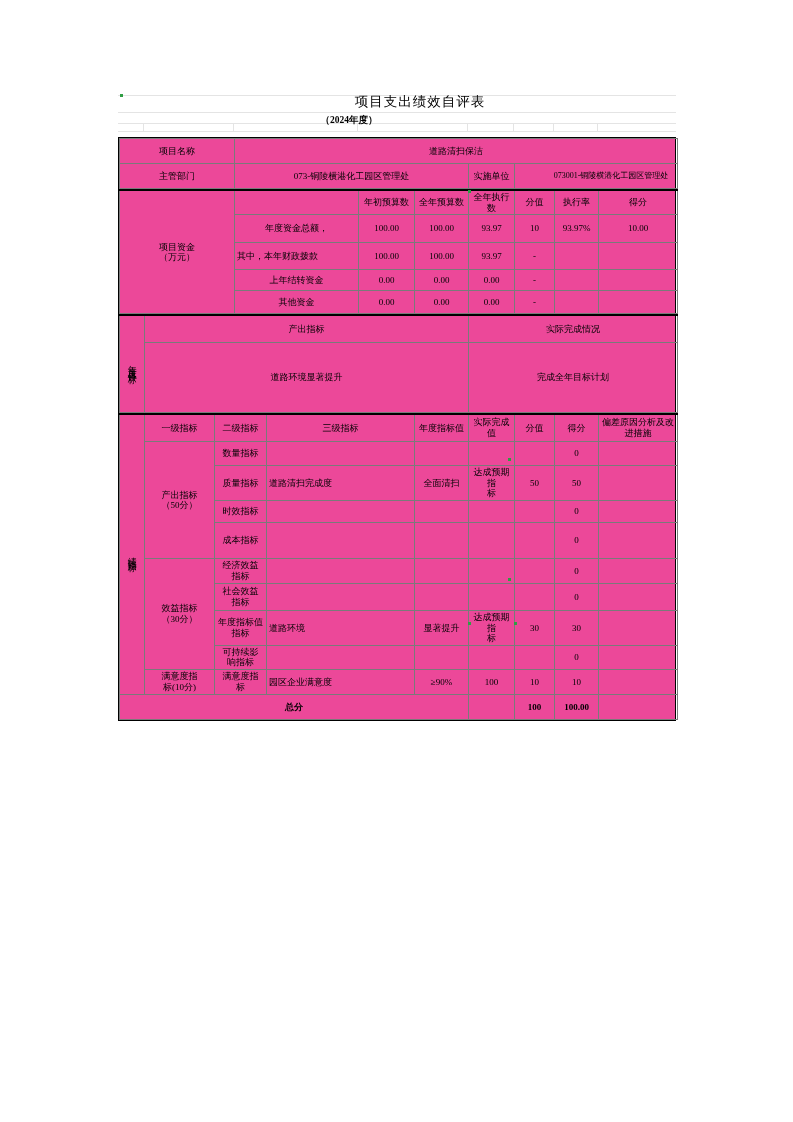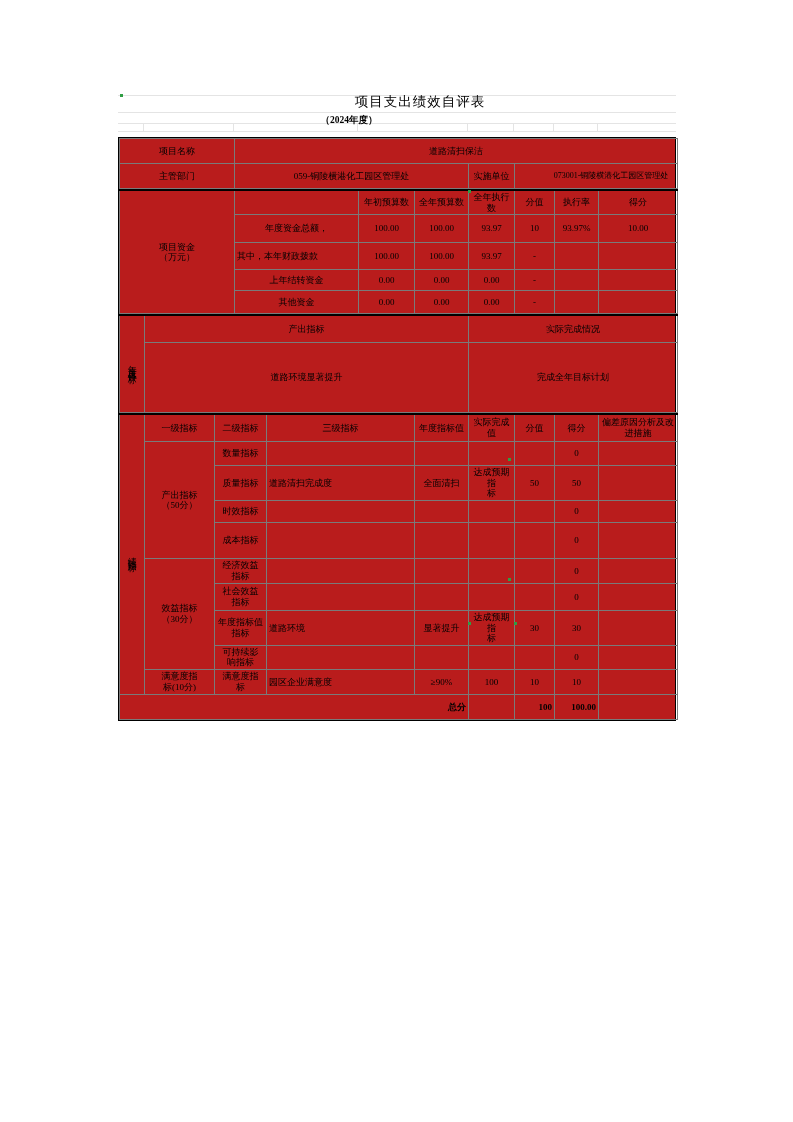--- a/index.html
+++ b/index.html
@@ -9,30 +9,30 @@
   }
   .sheet { position:absolute; left:118px; top:88px; width:558px; }
   .titlebar { position:relative; height:49px; }
   .title { position:absolute; left:302px; top:5px; transform:translateX(-50%);
            font-size:13.5px; white-space:nowrap; letter-spacing:1px; }
   .subtitle { position:absolute; left:231px; top:26px; transform:translateX(-50%);
               font-size:9.5px; white-space:nowrap;font-weight:bold; }
   .gl { position:absolute; background:#e4e4e4; }
   .glh { height:1px; left:0; width:558px; }
   .glv { width:1px; top:35px; height:8px; }
-  .tables { border:1.5px solid #000; background:#b91c1c; }
+  .tables { border:1.5px solid #000; background:#ec4899; }
   table { border-collapse:collapse; table-layout:fixed; width:558px; }
   table.sep { border-top:2px solid #000; }
   td {
     border:1px solid #7a7a7a; font-size:9px; text-align:center;
     vertical-align:middle; padding:1px 2px; white-space:pre-line;
     line-height:1.18; overflow:hidden;
   }
   .tl { text-align:left; }
-  .b  { font-weight:bold;text-align:right; }
+  .b  { font-weight:bold; }
   .sm { font-size:8px;padding-left:32px; }
   .vert { writing-mode:vertical-rl; text-orientation:upright;
           letter-spacing:2px; font-size:9px; padding:0; }
   .bl { border-left:1.5px solid #000; }
   .bt { border-top:1.5px solid #000; }
   .marker { position:absolute; width:3px; height:3px; background:#2f9e44; z-index:3; }
 </style>
 </head>
 <body>
 
@@ -70,21 +70,21 @@
           <col style="width:46px">
           <col style="width:163px">
         </colgroup>
       <tbody>
           <tr style="height:25px">
         <td>项目名称</td>
         <td colspan="3">道路清扫保洁</td>
       </tr>
       <tr style="height:25px">
         <td>主管部门</td>
-        <td>059-铜陵横港化工园区管理处</td>
+        <td>073-铜陵横港化工园区管理处</td>
         <td>实施单位</td>
         <td class="sm">073001-铜陵横港化工园区管理处</td>
       </tr>
     </tbody>
       </table>
 
     <table class="sep">
       <colgroup>
           <col style="width:115px">
           <col style="width:124px">

